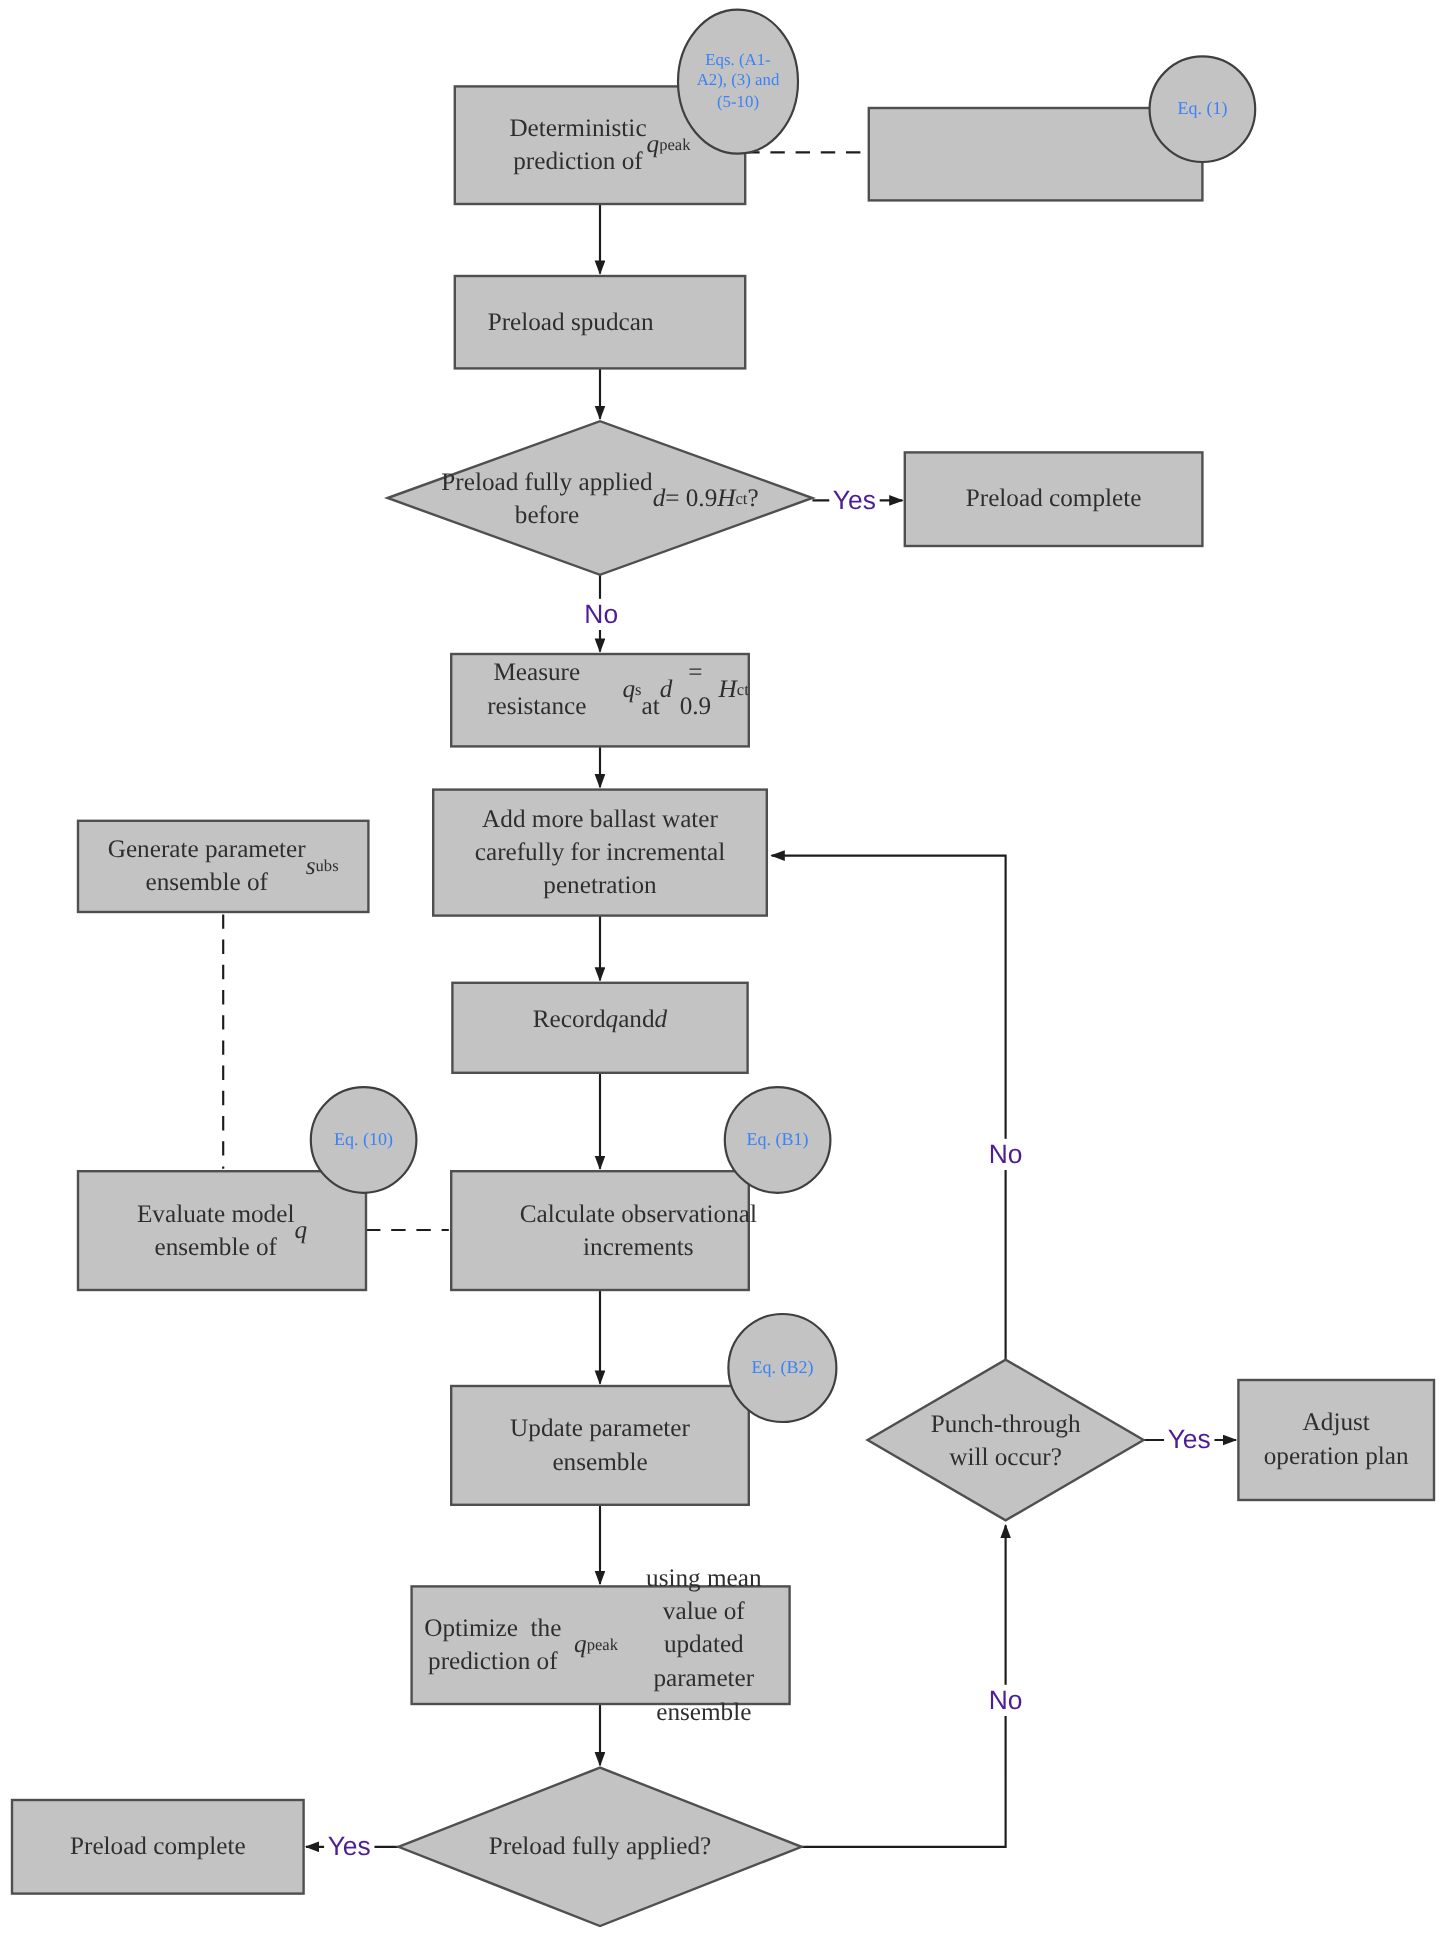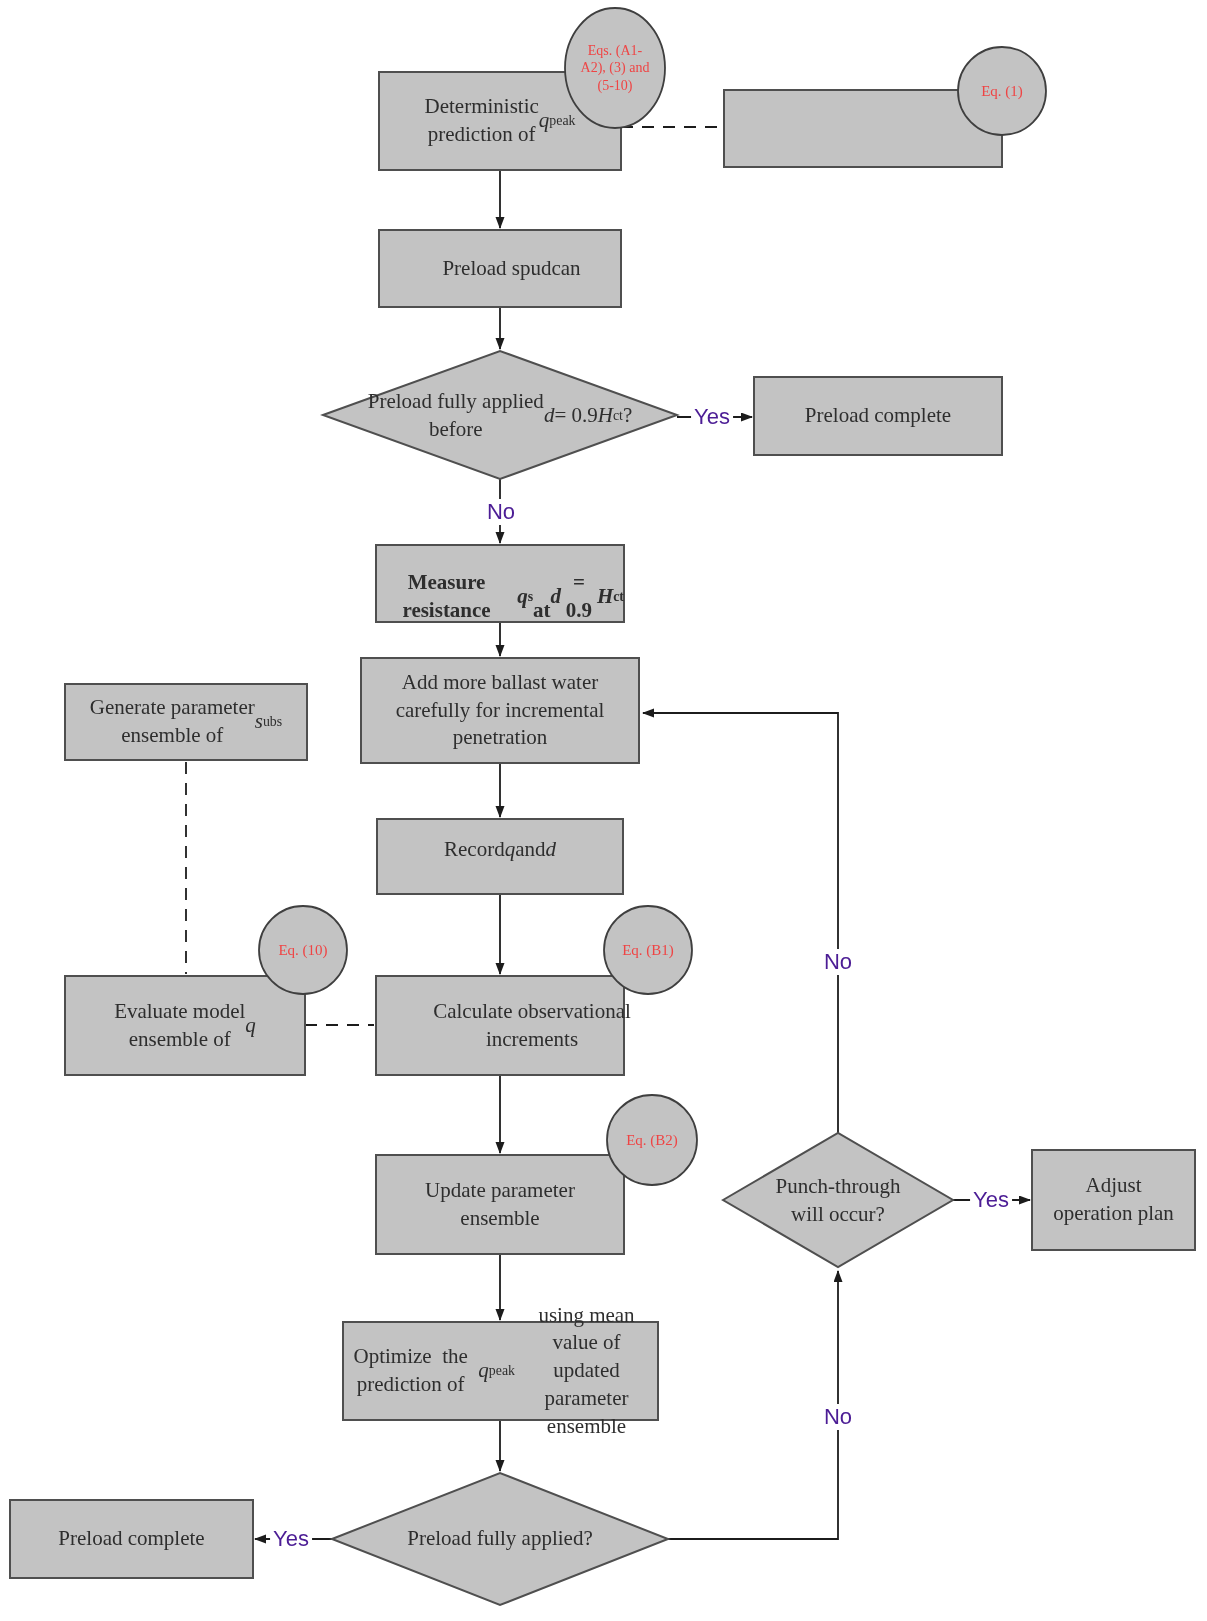--- a/index.html
+++ b/index.html
@@ -14,21 +14,21 @@
   .node-text{
     position:absolute;
     display:flex;align-items:center;justify-content:center;
     text-align:center;
     font-family:"Liberation Serif", serif;
     font-size:21px;line-height:1.32;color:#2e2e2e;
     pointer-events:none;
   }
   .node-text sub{font-size:0.66em;line-height:0;}
   .eq-text{
-    font-size:15px;line-height:1.25;color:#ef4444;font-family:Liberation Serif, serif;
+    font-size:15px;line-height:1.25;color:#3b82f6;font-family:Liberation Serif, serif;
   }
   .eq-text-small{font-size:14px;}
   .edge-label{
     position:absolute;
     transform:translate(-50%,-50%);
     background:#ffffff;
     font-family:"Liberation Sans", sans-serif;
     font-size:22px;color:#4c1d95;
     padding:0 3px;
     pointer-events:none;
@@ -98,23 +98,23 @@
     <g fill="#c3c3c3" stroke="#3f3f3f" stroke-width="1.8">
       <ellipse cx="615" cy="68" rx="50" ry="60"></ellipse>
       <ellipse cx="1002" cy="91" rx="44" ry="44"></ellipse>
       <ellipse cx="303" cy="950" rx="44" ry="44"></ellipse>
       <ellipse cx="648" cy="950" rx="44" ry="44"></ellipse>
       <ellipse cx="652" cy="1140" rx="45" ry="45"></ellipse>
     </g>
   </svg>
 
   <div class="node-text" style="left:379px;top:72px;width:242px;height:98px;">Deterministic<br>prediction of <i>q</i><sub>peak</sub></div>
-  <div class="node-text" style="left:379px;top:230px;width:193px;height:77px;margin-left:36px;">Preload spudcan</div>
+  <div class="node-text" style="left:379px;top:230px;width:193px;height:77px;">Preload spudcan</div>
   <div class="node-text" style="left:754px;top:377px;width:248px;height:78px;">Preload complete</div>
-  <div class="node-text" style="left:376px;top:551px;width:248px;height:91px;font-weight:bold;">Measure resistance <i>q</i><sub>s</sub><br>at <i>d</i> = 0.9<i>H</i><sub>ct</sub></div>
+  <div class="node-text" style="left:376px;top:529px;width:248px;height:91px;">Measure resistance <i>q</i><sub>s</sub><br>at <i>d</i> = 0.9<i>H</i><sub>ct</sub></div>
   <div class="node-text" style="left:65px;top:684px;width:242px;height:76px;">Generate parameter<br>ensemble of <i>s</i><sub>ubs</sub></div>
   <div class="node-text" style="left:361px;top:658px;width:278px;height:105px;">Add more ballast water<br>carefully for incremental<br>penetration</div>
   <div class="node-text" style="left:377px;top:819px;width:246px;height:61px;">Record <i>q</i> and <i>d</i></div>
   <div class="node-text" style="left:65px;top:976px;width:240px;height:99px;">Evaluate model<br>ensemble of <i>q</i></div>
   <div class="node-text" style="left:376px;top:976px;width:248px;height:99px;margin-left:32px;">Calculate observational<br>increments</div>
   <div class="node-text" style="left:376px;top:1155px;width:248px;height:99px;">Update parameter<br>ensemble</div>
   <div class="node-text" style="left:343px;top:1322px;width:315px;height:98px;">Optimize&nbsp; the prediction of<br><i>q</i><sub>peak</sub> using mean value of<br>updated parameter ensemble</div>
   <div class="node-text" style="left:1032px;top:1150px;width:163px;height:100px;">Adjust<br>operation plan</div>
   <div class="node-text" style="left:10px;top:1500px;width:243px;height:78px;">Preload complete</div>
 

